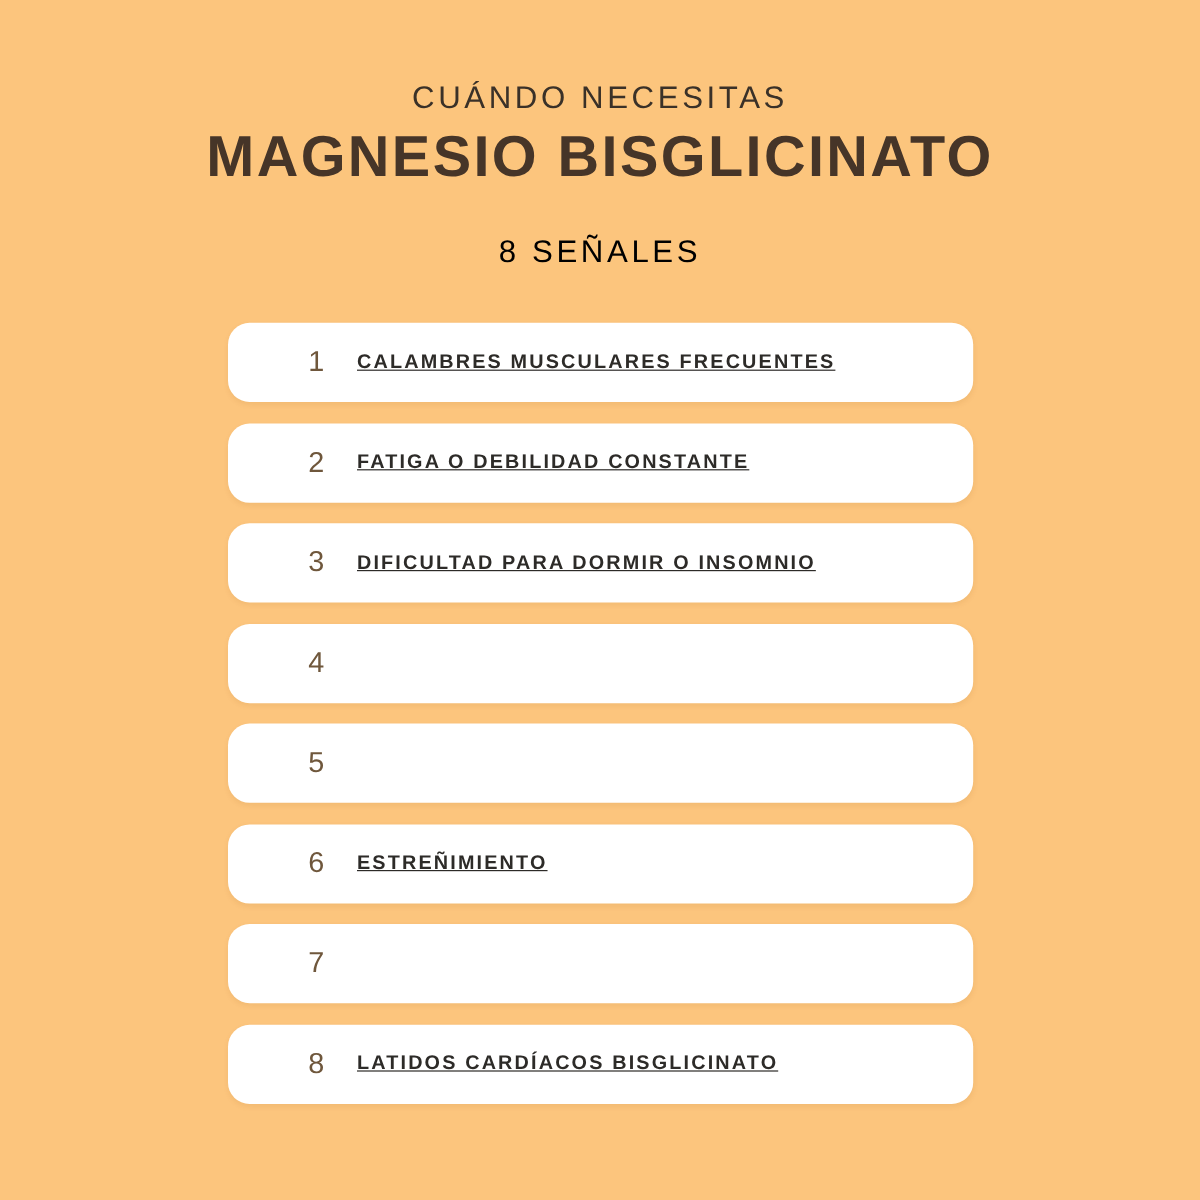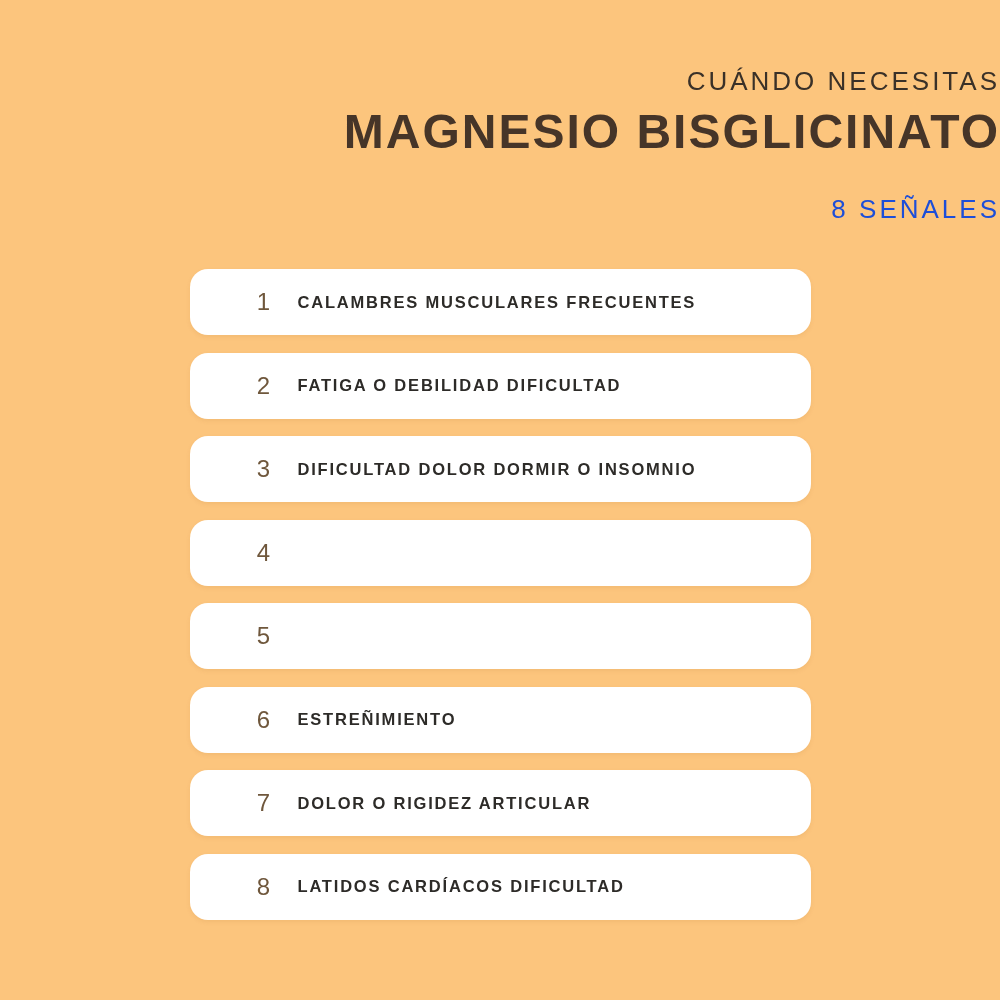--- a/index.html
+++ b/index.html
@@ -12,21 +12,21 @@
     background: #FCC57D;
     font-family: "Liberation Sans", sans-serif;
     overflow: hidden;
   }
   .infographic {
     width: 1000px;
     height: 1000px;
     position: relative;
   }
   .header {
-    text-align: right;
+    text-align: center;
     padding-top: 68px;
   }
   .kicker {
     font-size: 26px;
     line-height: 1;
     font-weight: 500;
     letter-spacing: 3px;
     color: #3A3128;
   }
   .title {
@@ -36,21 +36,21 @@
     font-weight: 700;
     letter-spacing: 2px;
     color: #463528;
   }
   .subtitle {
     margin-top: 40px;
     font-size: 26px;
     line-height: 1;
     font-weight: 500;
     letter-spacing: 3px;
-    color: #1d4ed8;
+    color: #000000;
   }
   .signals-list {
     width: 621px;
     margin: 47px auto 0 auto;
     display: flex;
     flex-direction: column;
     gap: 17.5px;
   }
   .signal-row {
     height: 66px;
@@ -70,20 +70,21 @@
     color: #6F573C;
     flex: 0 0 auto;
   }
   .signal-label {
     margin-left: 16px;
     font-size: 16.5px;
     font-weight: 700;
     letter-spacing: 1.8px;
     color: #2D2B28;
     white-space: nowrap;
+    text-decoration: underline;
   }
 </style>
 </head>
 <body>
 
 <div class="infographic">
 
   <div class="header">
     <div class="kicker">CUÁNDO NECESITAS</div>
     <div class="title">MAGNESIO BISGLICINATO</div>
@@ -92,45 +93,44 @@
 
   <div class="signals-list">
 
     <div class="signal-row">
       <span class="signal-number">1</span>
       <span class="signal-label">CALAMBRES MUSCULARES FRECUENTES</span>
     </div>
 
     <div class="signal-row">
       <span class="signal-number">2</span>
-      <span class="signal-label">FATIGA O DEBILIDAD DIFICULTAD</span>
+      <span class="signal-label">FATIGA O DEBILIDAD CONSTANTE</span>
     </div>
 
     <div class="signal-row">
       <span class="signal-number">3</span>
-      <span class="signal-label">DIFICULTAD DOLOR DORMIR O INSOMNIO</span>
+      <span class="signal-label">DIFICULTAD PARA DORMIR O INSOMNIO</span>
     </div>
 
     <div class="signal-row">
       <span class="signal-number">4</span>
     </div>
 
     <div class="signal-row">
       <span class="signal-number">5</span>
     </div>
 
     <div class="signal-row">
       <span class="signal-number">6</span>
       <span class="signal-label">ESTREÑIMIENTO</span>
     </div>
 
     <div class="signal-row">
       <span class="signal-number">7</span>
-      <span class="signal-label">DOLOR O RIGIDEZ ARTICULAR</span>
     </div>
 
     <div class="signal-row">
       <span class="signal-number">8</span>
-      <span class="signal-label">LATIDOS CARDÍACOS DIFICULTAD</span>
+      <span class="signal-label">LATIDOS CARDÍACOS BISGLICINATO</span>
     </div>
 
   </div>
 </div>
 
 </body></html>

